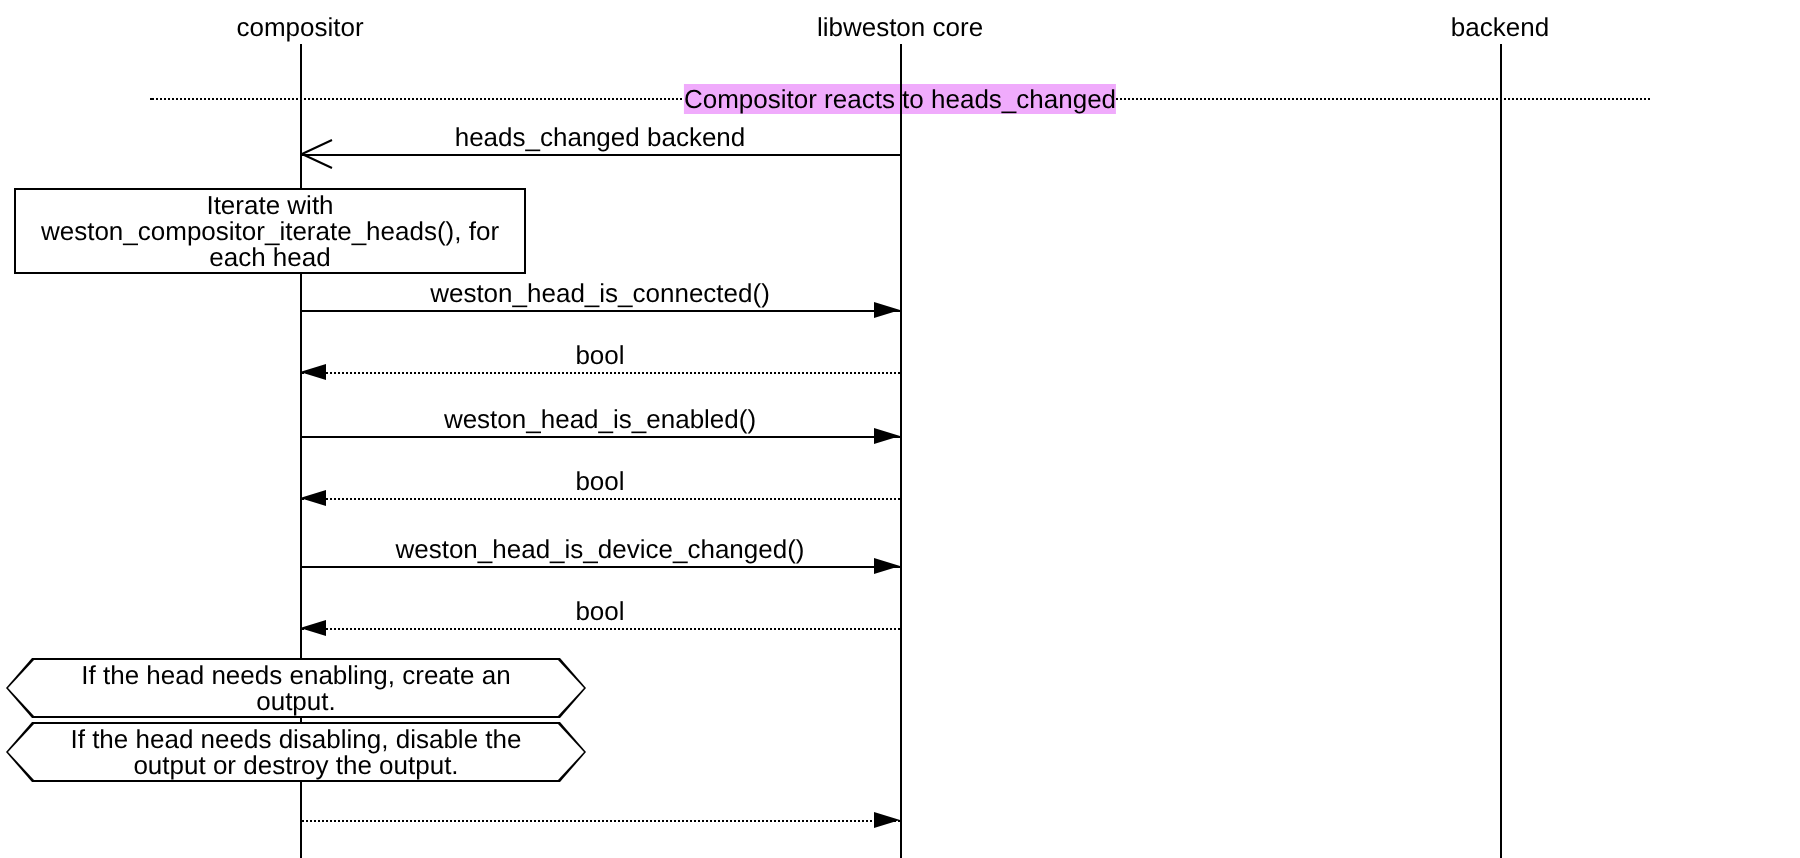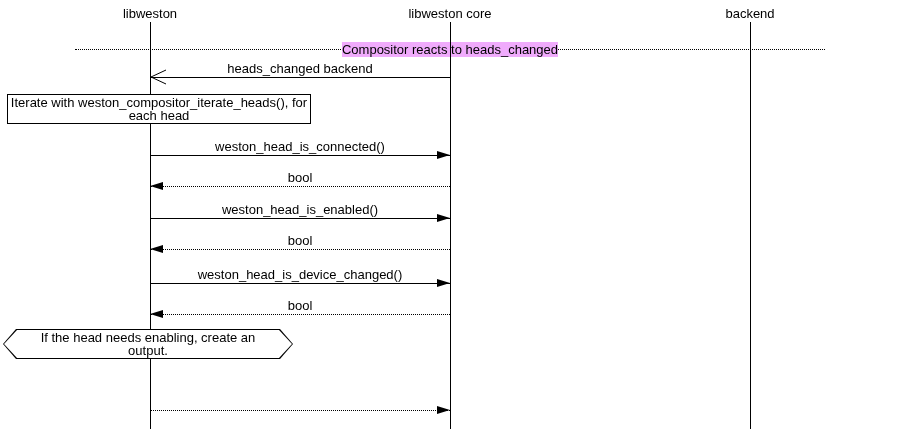--- a/index.html
+++ b/index.html
@@ -95,21 +95,21 @@
   .ah-open-left {
     position: absolute;
     left: 0;
     top: -8px;
   }
   
   .note {
     position: absolute;
     left: 7px;
     top: 94px;
-    width: 304px;
+    width: 256px;
     border: 1px solid #000000;
     background: #ffffff;
     text-align: center;
     line-height: 13px;
     padding: 1px 2px;
     box-sizing: border-box;
     z-index: 3;
   }
   
   .cond {
@@ -147,21 +147,21 @@
 
 <div class="canvas">
 
   <div class="divider-line"></div>
   <div class="divider-label">Compositor reacts to heads_changed</div>
 
   <div class="lifeline" style="left:150px;"></div>
   <div class="lifeline" style="left:450px;"></div>
   <div class="lifeline" style="left:750px;"></div>
 
-  <div class="participant" style="left:150px;">libweston</div>
+  <div class="participant" style="left:150px;">compositor</div>
   <div class="participant" style="left:450px;">libweston core</div>
   <div class="participant" style="left:750px;text-align:right;">backend</div>
 
   <div class="msg solid" style="top:77px;">
     <div class="label">heads_changed backend</div>
     <div class="line"></div>
     <svg class="ah-open-left" width="17" height="16">
       <path d="M16 1 L1 8 L16 15" stroke="#000000" stroke-width="1" fill="none"></path>
     </svg>
   </div>
@@ -202,20 +202,25 @@
     <div class="label">bool</div>
     <div class="line"></div>
     <span class="ah ah-left"></span>
   </div>
 
   <div class="cond" style="top:329px;">
     <div class="hex-outer"></div>
     <div class="hex-inner"></div>
     <div class="cond-text">If the head needs enabling, create an output.</div>
   </div>
+  <div class="cond" style="top:361px;">
+    <div class="hex-outer"></div>
+    <div class="hex-inner"></div>
+    <div class="cond-text">If the head needs disabling, disable the output or destroy the output.</div>
+  </div>
 
   <div class="msg dotted" style="top:410px;">
     <div class="label"></div>
     <div class="line"></div>
     <span class="ah ah-right"></span>
   </div>
 
 </div>
 
 </body></html>

